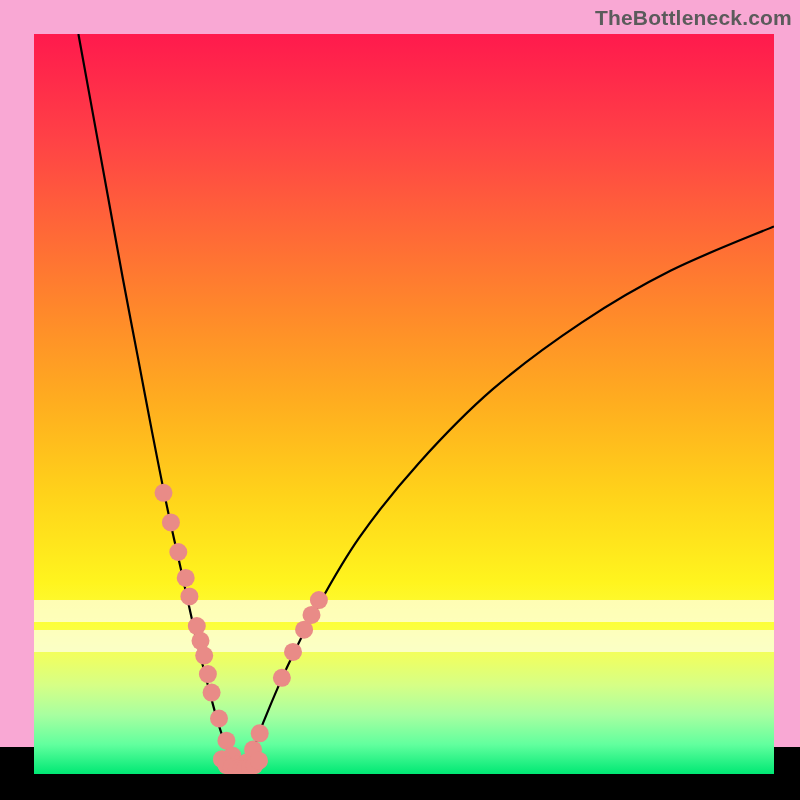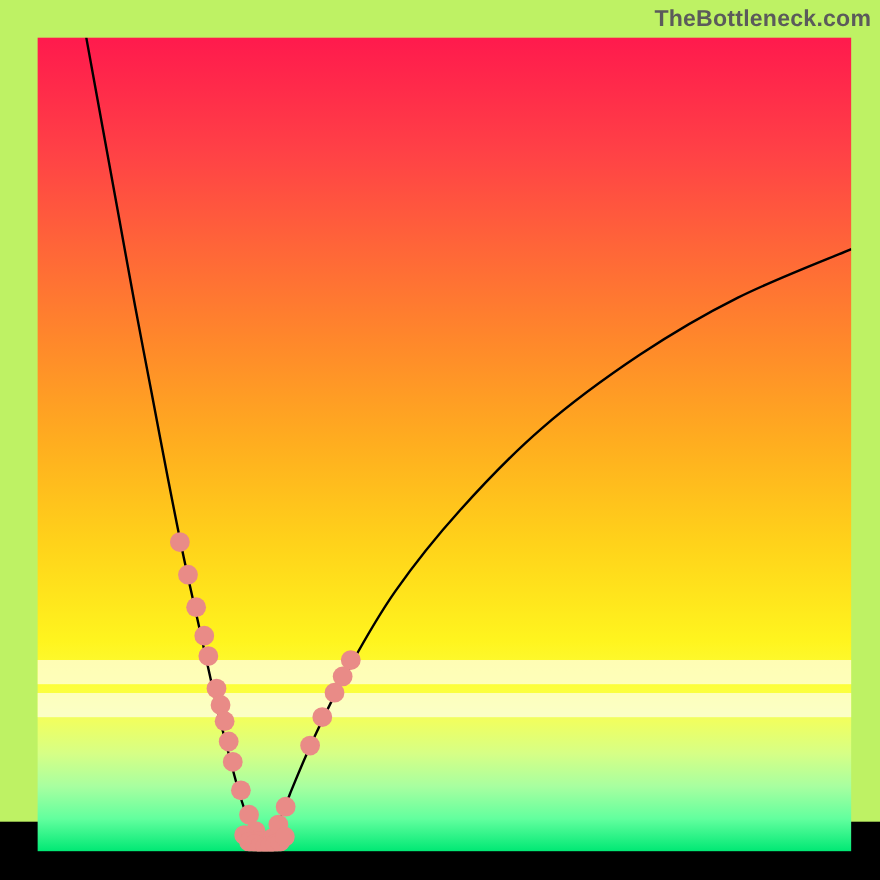--- a/index.html
+++ b/index.html
@@ -1,16 +1,16 @@
 <!DOCTYPE html>
 <html><head>
 <meta charset="utf-8">
 <style>
   html,body{margin:0;padding:0;width:800px;height:800px;background:#000;overflow:hidden;font-family:Arial,Helvetica,sans-serif}
-  .frame{position:absolute;left:0;top:0;width:800px;height:747px;background:#bef264}
+  .frame{position:absolute;left:0;top:0;width:800px;height:747px;background:#f9a8d4}
   .plot{position:absolute;left:34px;top:34px;width:740px;height:740px;overflow:hidden}
   .grad{position:absolute;left:0;top:0;width:100%;height:100%;
     background:linear-gradient(to bottom,
       #ff1a4d 0%,
       #ff2a4a 6%,
       #ff4146 14%,
       #ff6638 26%,
       #ff8a2a 38%,
       #ffae1f 50%,
       #ffd21a 62%,

